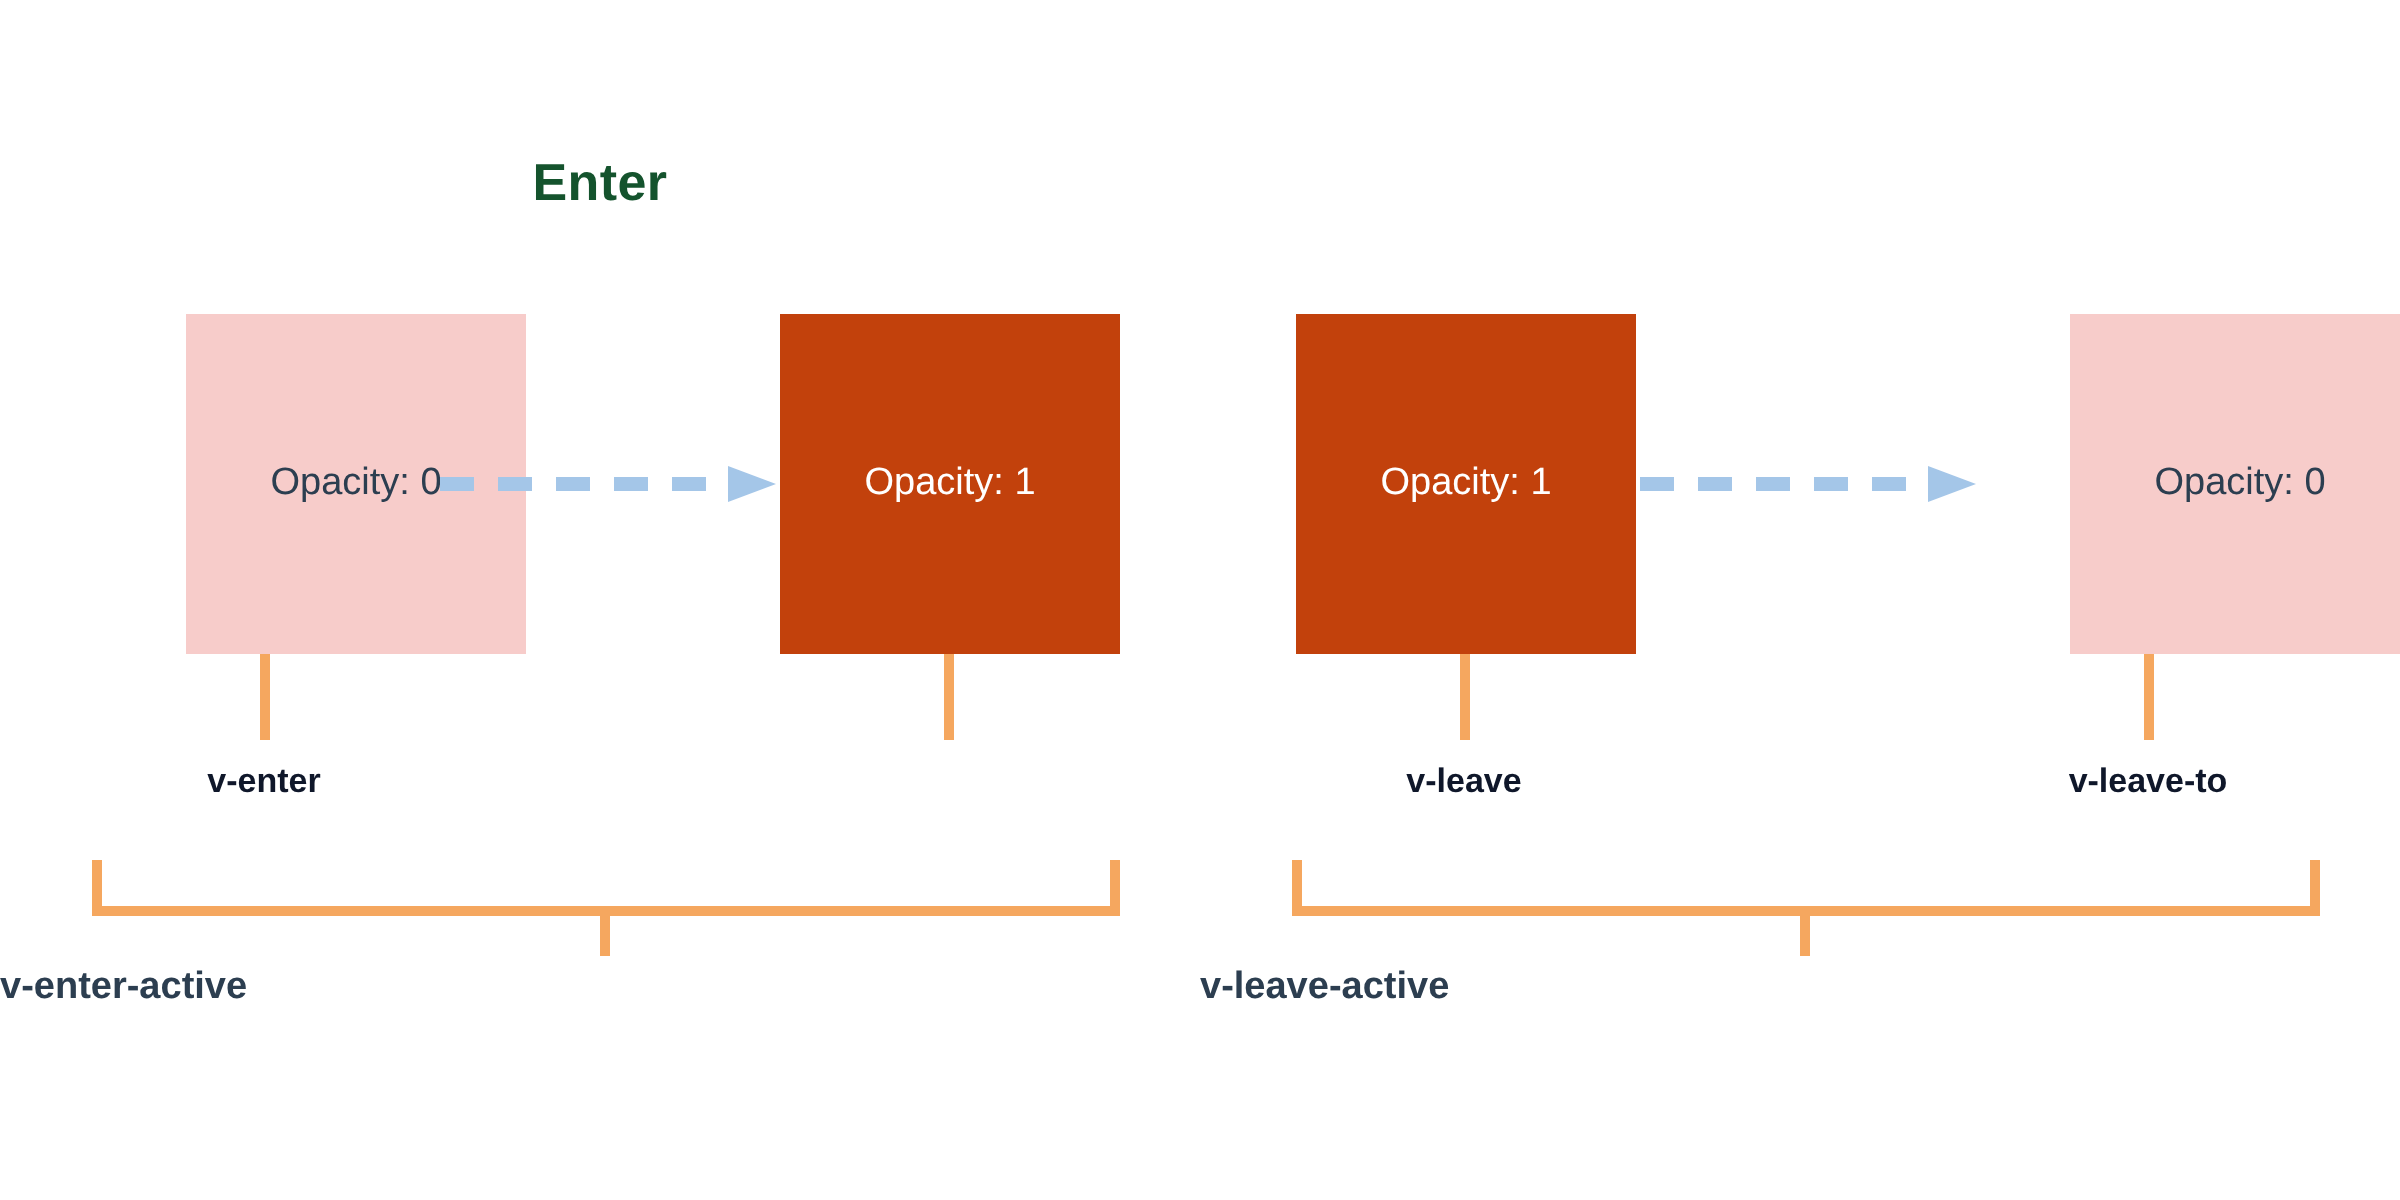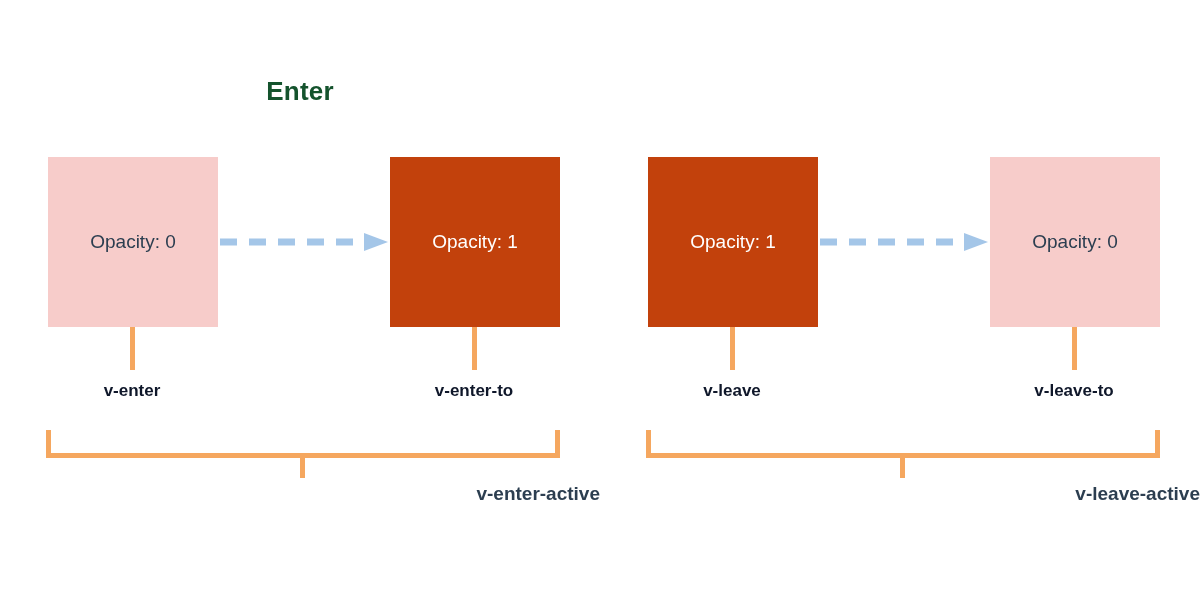--- a/index.html
+++ b/index.html
@@ -46,20 +46,21 @@
     height: 170px;
     display: flex;
     align-items: center;
     justify-content: center;
     font-size: 19px;
     font-weight: normal;
   }
   .state-box.faded {
     background: #f7ccca;
     color: #2c3e50;
+    margin-left: 45px;
   }
   .state-box.solid {
     background: #c2410c;
     color: #ffffff;
   }
 
   .box-a { left: 48px; }
   .box-b { left: 390px; }
 
   .arrow-wrap {
@@ -112,21 +113,21 @@
     left: 300px;
     width: 5px;
     height: 20px;
     background: #f5a75f;
   }
   .active-label {
     position: absolute;
     top: 483px;
     left: 0;
     width: 600px;
-    text-align: right;
+    text-align: left;
     font-size: 19px;
     font-weight: bold;
     color: #2c3e50;
   }
 </style>
 </head>
 <body>
 
 <div id="canvas">
 
@@ -146,21 +147,20 @@
     </div>
 
     <div class="state-box solid box-b">
       <span>Opacity: 1</span>
     </div>
 
     <div class="tick tick-drop tick-a"></div>
     <div class="tick tick-drop tick-b"></div>
 
     <div class="class-label label-a">v-enter</div>
-    <div class="class-label label-b">v-enter-to</div>
 
     <div class="bracket"></div>
     <div class="bracket-tick"></div>
     <div class="active-label">v-enter-active</div>
   </div>
 
   <div class="panel panel-leave">
 
 
     <div class="state-box solid box-a">

